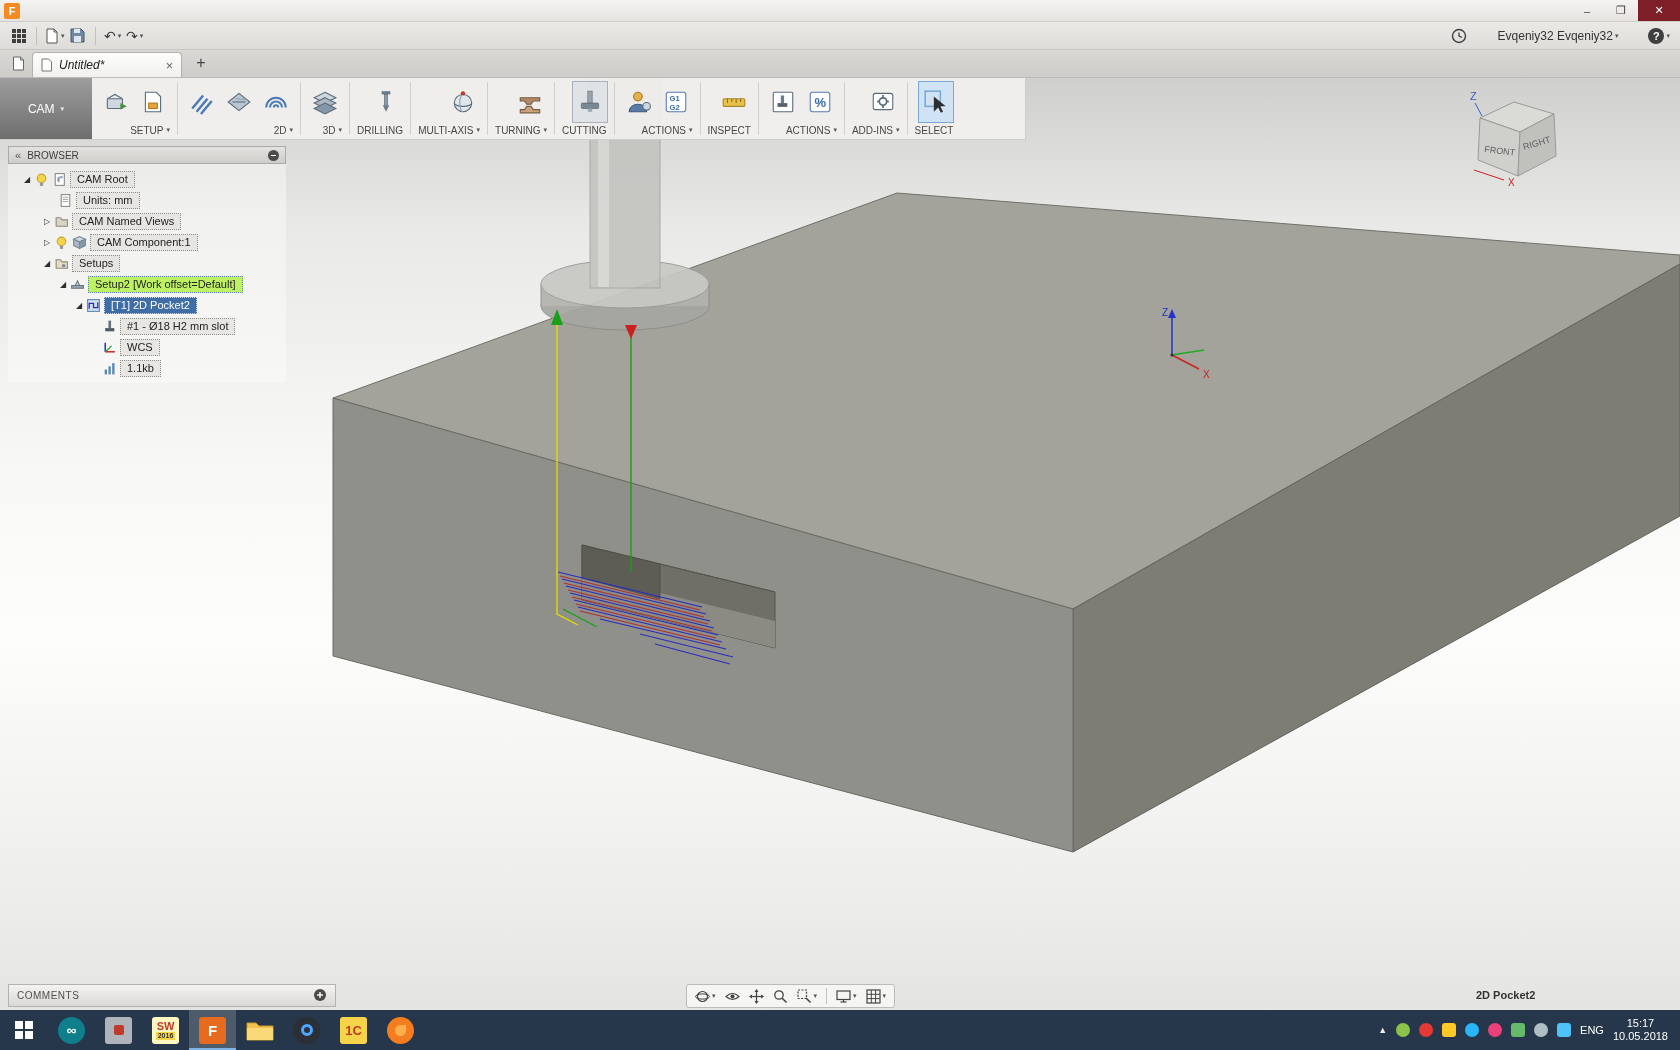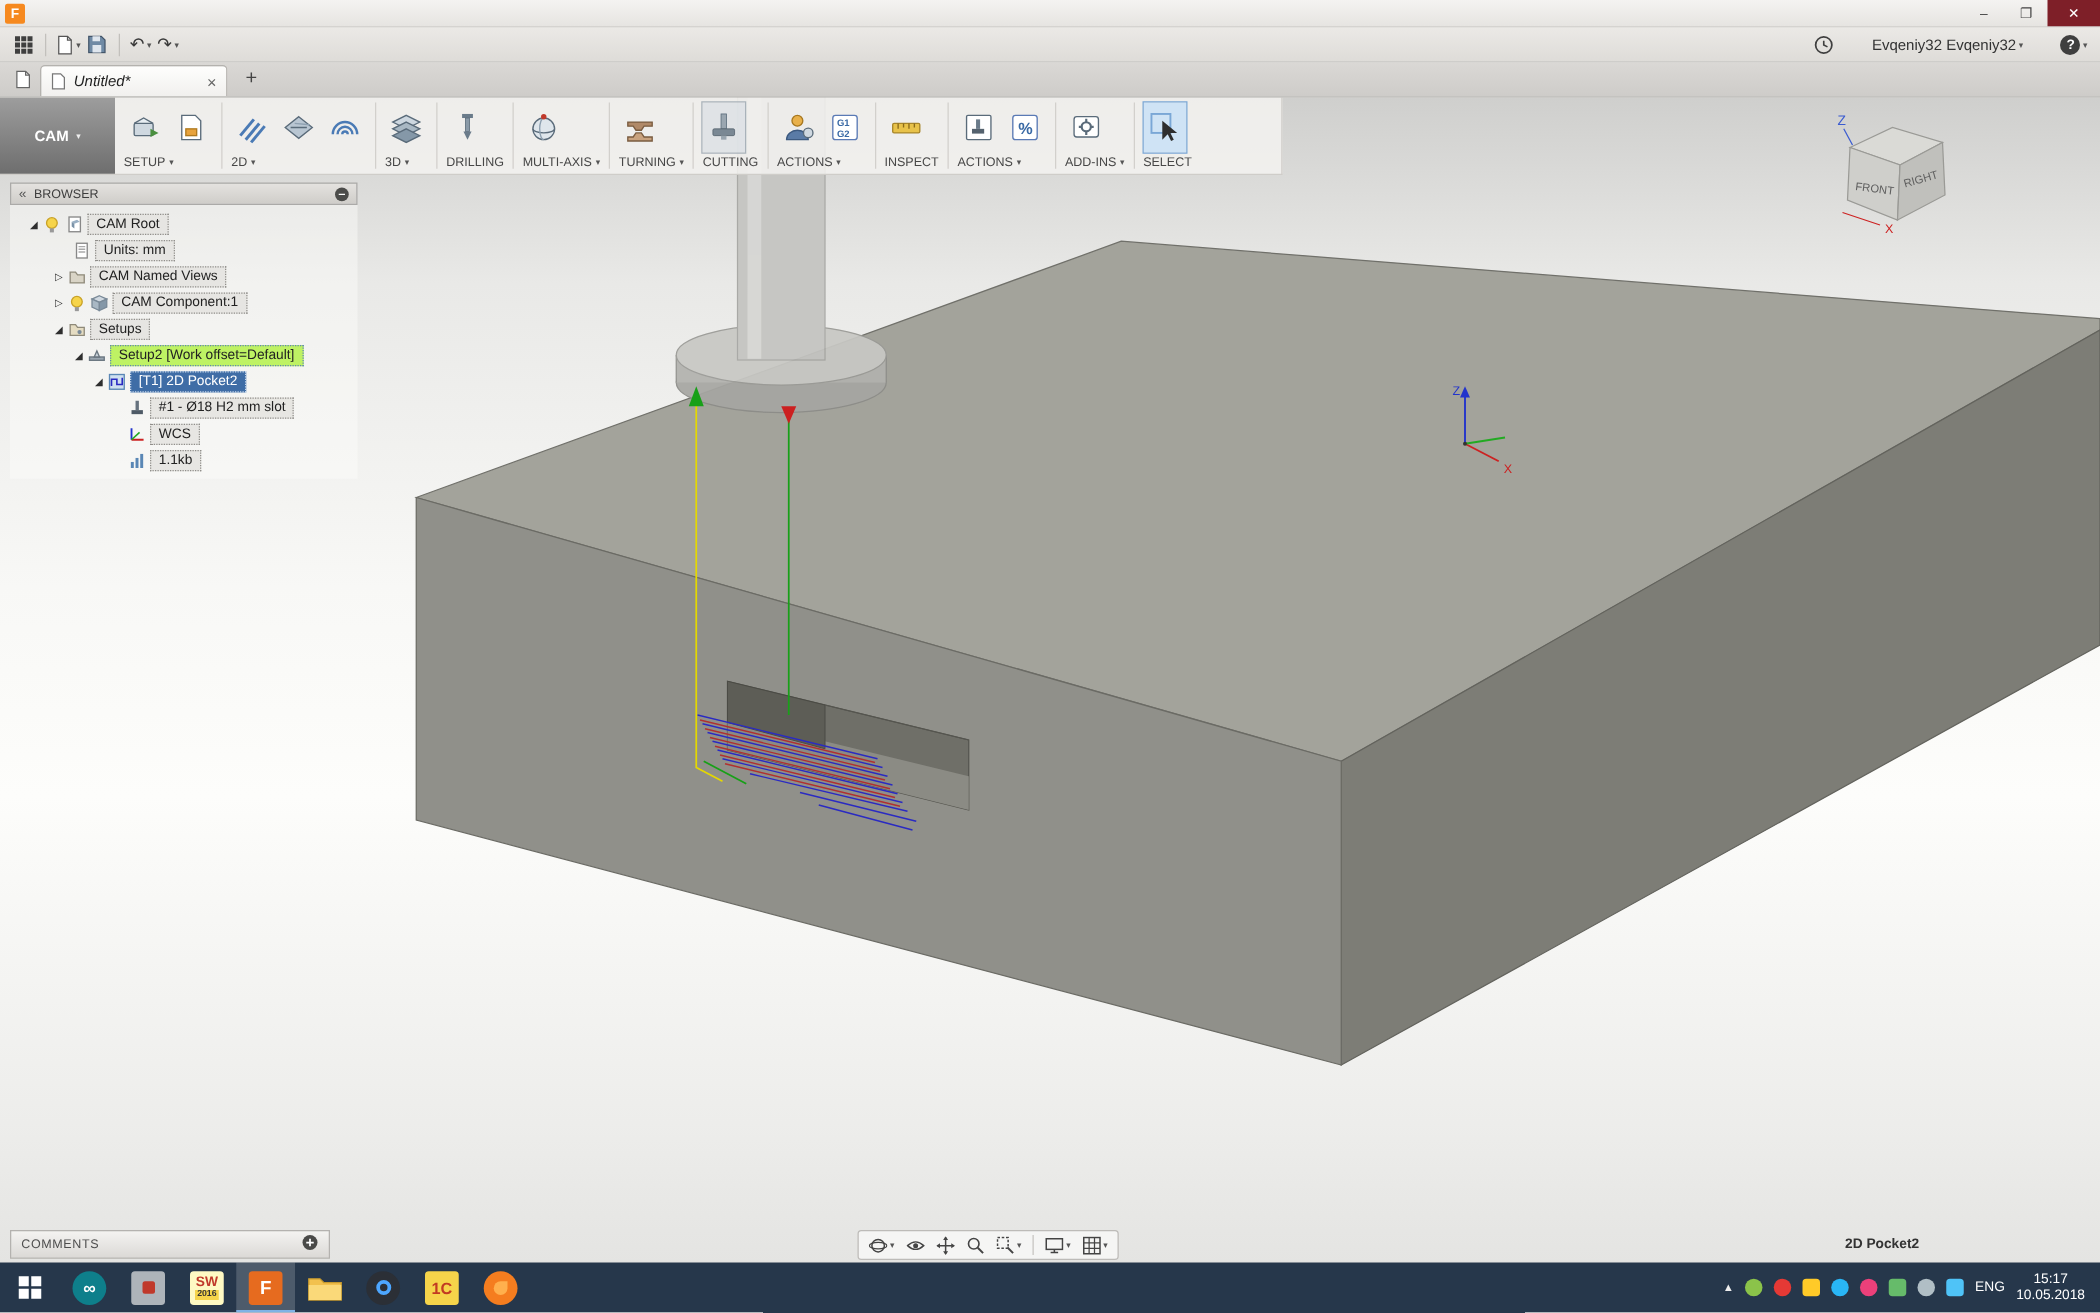--- a/index.html
+++ b/index.html
@@ -46,23 +46,23 @@
   .viewport { position:absolute; top:78px; left:0; width:1680px; height:932px; z-index:10;
     background:linear-gradient(180deg,#cfcfcd 0%,#e9e9e7 16%,#f8f8f6 42%,#fdfdfb 60%,#ededeb 88%,#e4e4e2 100%);
     overflow:hidden; }
   .scene { position:absolute; top:0; left:0; }
 
   
   .ribbon { position:absolute; top:78px; left:0; width:1026px; height:62px; z-index:40;
     background:rgba(243,242,240,0.86); border-bottom:1px solid #cfcdc9; border-right:1px solid #cfcdc9;
     display:flex; align-items:stretch; }
   .cam-btn { width:92px; background:linear-gradient(#9d9d9d,#6e6e6e); color:#fff; display:flex;
-    align-items:center; justify-content:center; gap:6px; font-size:12px; font-weight:bold; }
+    align-items:center; justify-content:center; gap:6px; font-size:12px; font-weight:normal; }
   .cam-btn .caret { color:#eee; }
-  .rgroup { display:flex; flex-direction:column; align-items:flex-start; padding:2px 7px 0; }
+  .rgroup { display:flex; flex-direction:column; align-items:flex-end; padding:2px 7px 0; }
   .ricons { flex:1; display:flex; align-items:center; gap:3px; }
   .rbtn { width:34px; height:40px; display:flex; align-items:center; justify-content:center; }
   .rbtn.pressed { background:rgba(215,221,227,0.65); outline:1px solid #a9b2ba; }
   .rbtn.select-btn { background:#cfe3f5; outline:1px solid #7aa7d6; }
   .rlabel { height:16px; font-size:10px; color:#474747; display:flex; align-items:center; gap:3px; padding-bottom:2px; white-space:nowrap; }
   .rsep { width:1px; background:#d2d0cc; margin:4px 0; }
 
   
   .browser { position:absolute; left:8px; top:146px; width:278px; z-index:45; }
   .browser-header { height:18px; background:linear-gradient(#e4e2df,#cfcdc9); border:1px solid #abaaa8;
@@ -76,21 +76,21 @@
   .twisty { width:14px; text-align:center; font-size:8px; color:#2e2e2e; }
   .bicon { width:15px; height:15px; margin-right:3px; flex:none; }
   .blabel { background:rgba(229,228,225,0.92); border:1px dotted #908e8a; padding:1px 6px 2px; white-space:nowrap; }
   .brow.sel1 .blabel { background:#bef264; border-color:#5f87b4; }
   .brow.sel2 .blabel { background:#3f6da6; border:1px dotted #cddcee; color:#fff; }
 
   
   .viewcube { position:absolute; left:1456px; top:86px; width:116px; height:106px; z-index:30; }
 
   
-  .comments { position:absolute; left:8px; top:984px; width:256px; height:23px; z-index:45;
+  .comments { position:absolute; left:8px; top:984px; width:328px; height:23px; z-index:45;
     background:linear-gradient(#f4f3f1,#dbd9d6); border:1px solid #b4b2af;
     display:flex; align-items:center; padding:0 8px; font-size:10px; letter-spacing:0.5px; color:#4e4e4e; }
   .comments .plus-circle { margin-left:auto; }
   .navbar { position:absolute; left:686px; top:984px; height:24px; z-index:45;
     background:rgba(246,246,244,0.95); border:1px solid #bdbbb8; border-radius:3px;
     display:flex; align-items:center; padding:0 5px; gap:3px; }
   .nbtn { height:20px; display:flex; align-items:center; padding:0 3px; gap:2px; }
   .nsep { width:1px; height:16px; background:#c6c4c0; margin:0 3px; }
   .status-op { position:absolute; left:1476px; top:989px; z-index:45; font-size:11px; font-weight:bold; color:#333; }
 

